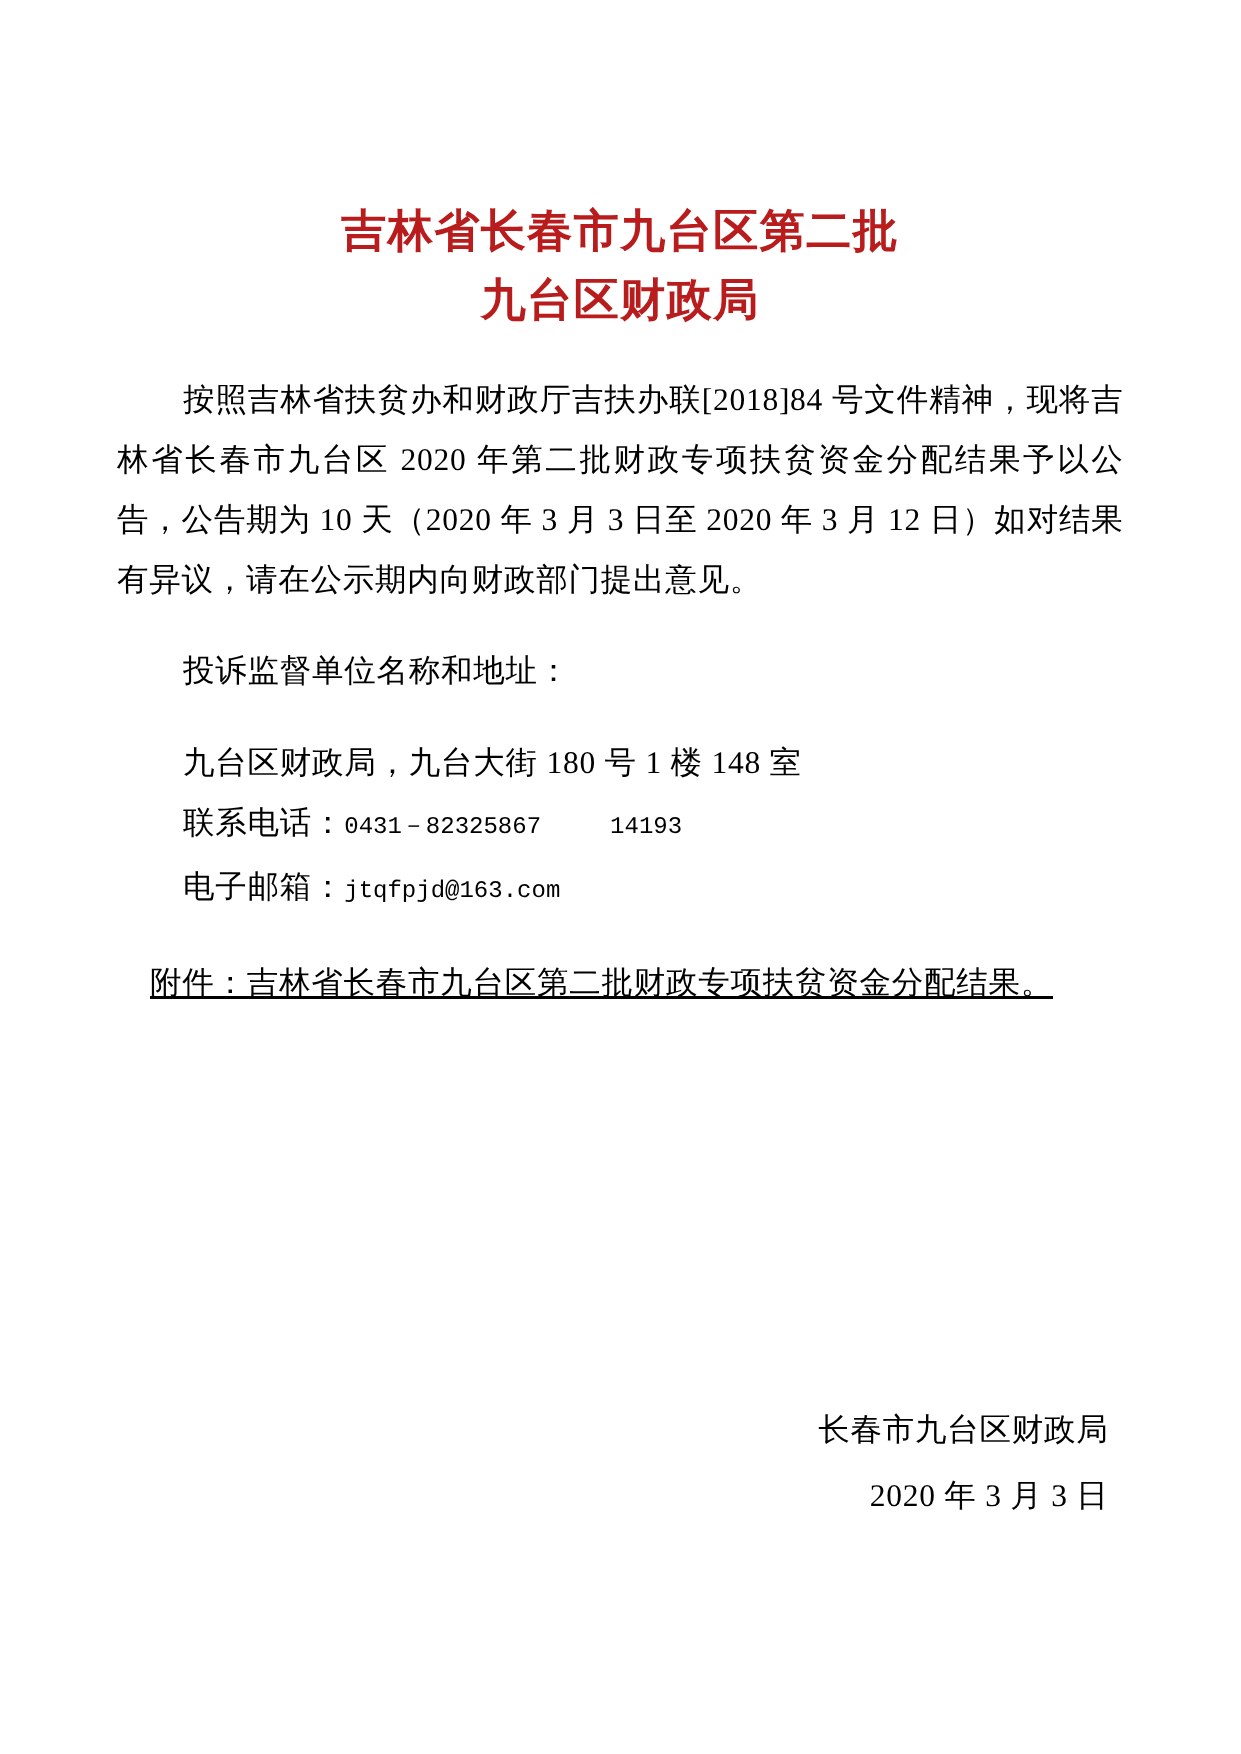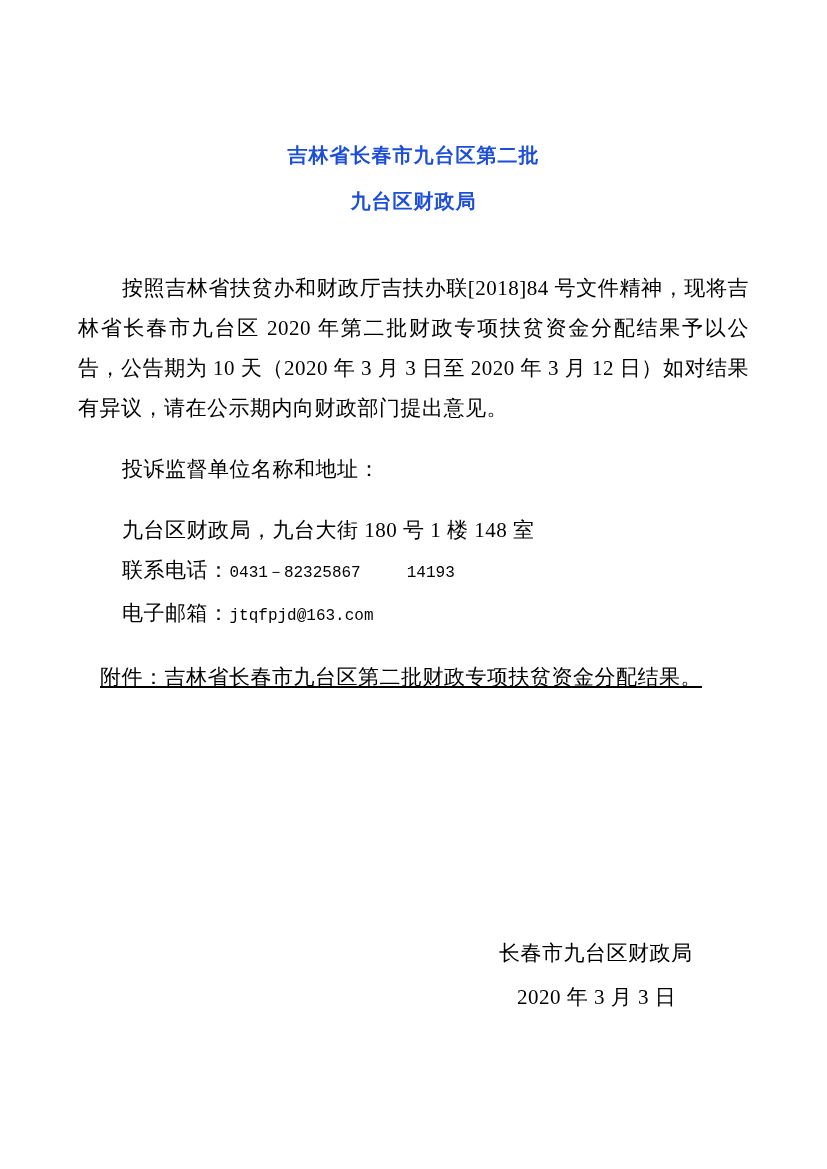--- a/index.html
+++ b/index.html
@@ -22,27 +22,27 @@
     padding: 0 78px;
     position: relative;
   }
   .title-block {
     padding-top: 132px;
     text-align: center;
   }
   .title-line {
     font-family: Liberation Sans, sans-serif;
     font-weight: bold;
-    font-size: 20px;
+    font-size: 30px;
     line-height: 46px;
     letter-spacing: 1px;
-    color: #1d4ed8;
+    color: #b91c1c;
   }
   .body-block {
-    margin-top: 44px;
+    margin-top: 22px;
   }
   .para {
     font-size: 21px;
     line-height: 40px;
     text-align: justify;
     text-justify: inter-ideograph;
     letter-spacing: 0.5px;
   }
   .indent2 {
     text-indent: 44px;
@@ -64,23 +64,23 @@
     font-family: "Liberation Mono", "DejaVu Sans Mono", monospace;
     font-size: 16px;
     letter-spacing: 0;
   }
   .phone-gap {
     display: inline-block;
     width: 46px;
   }
   .signature-block {
     position: absolute;
-    right: 62px;
+    right: 88px;
     bottom: 150px;
-    text-align: left;
+    text-align: right;
     width: 340px;
   }
   .sig-line {
     font-size: 21px;
     line-height: 44px;
     letter-spacing: 0.5px;
     padding-left: 74px;
   }
   .sig-date {
     padding-left: 92px;

